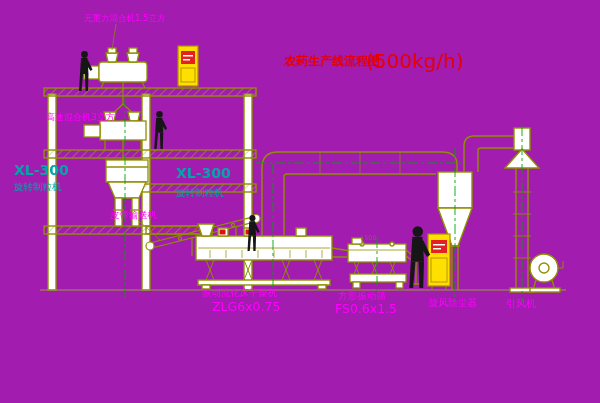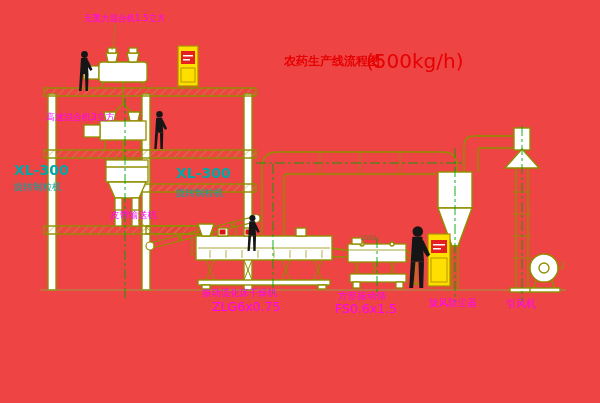--- a/index.html
+++ b/index.html
@@ -1,17 +1,17 @@
 <!DOCTYPE html>
 <html><head>
 <meta charset="utf-8">
 <style>
   html,body{margin:0;padding:0;background:#ffffff;}
   .stage{
-    position:relative;width:600px;height:403px;background:#ef4444;overflow:hidden;
+    position:relative;width:600px;height:403px;background:#a21caf;overflow:hidden;
     font-family:"DejaVu Sans","Liberation Sans",sans-serif;
   }
   svg{display:block;}
   svg text{font-family:"DejaVu Sans","Liberation Sans",sans-serif;}
 </style>
 </head>
 <body>
 
 <div class="stage">
 <svg width="600" height="403" viewBox="0 0 600 403">

